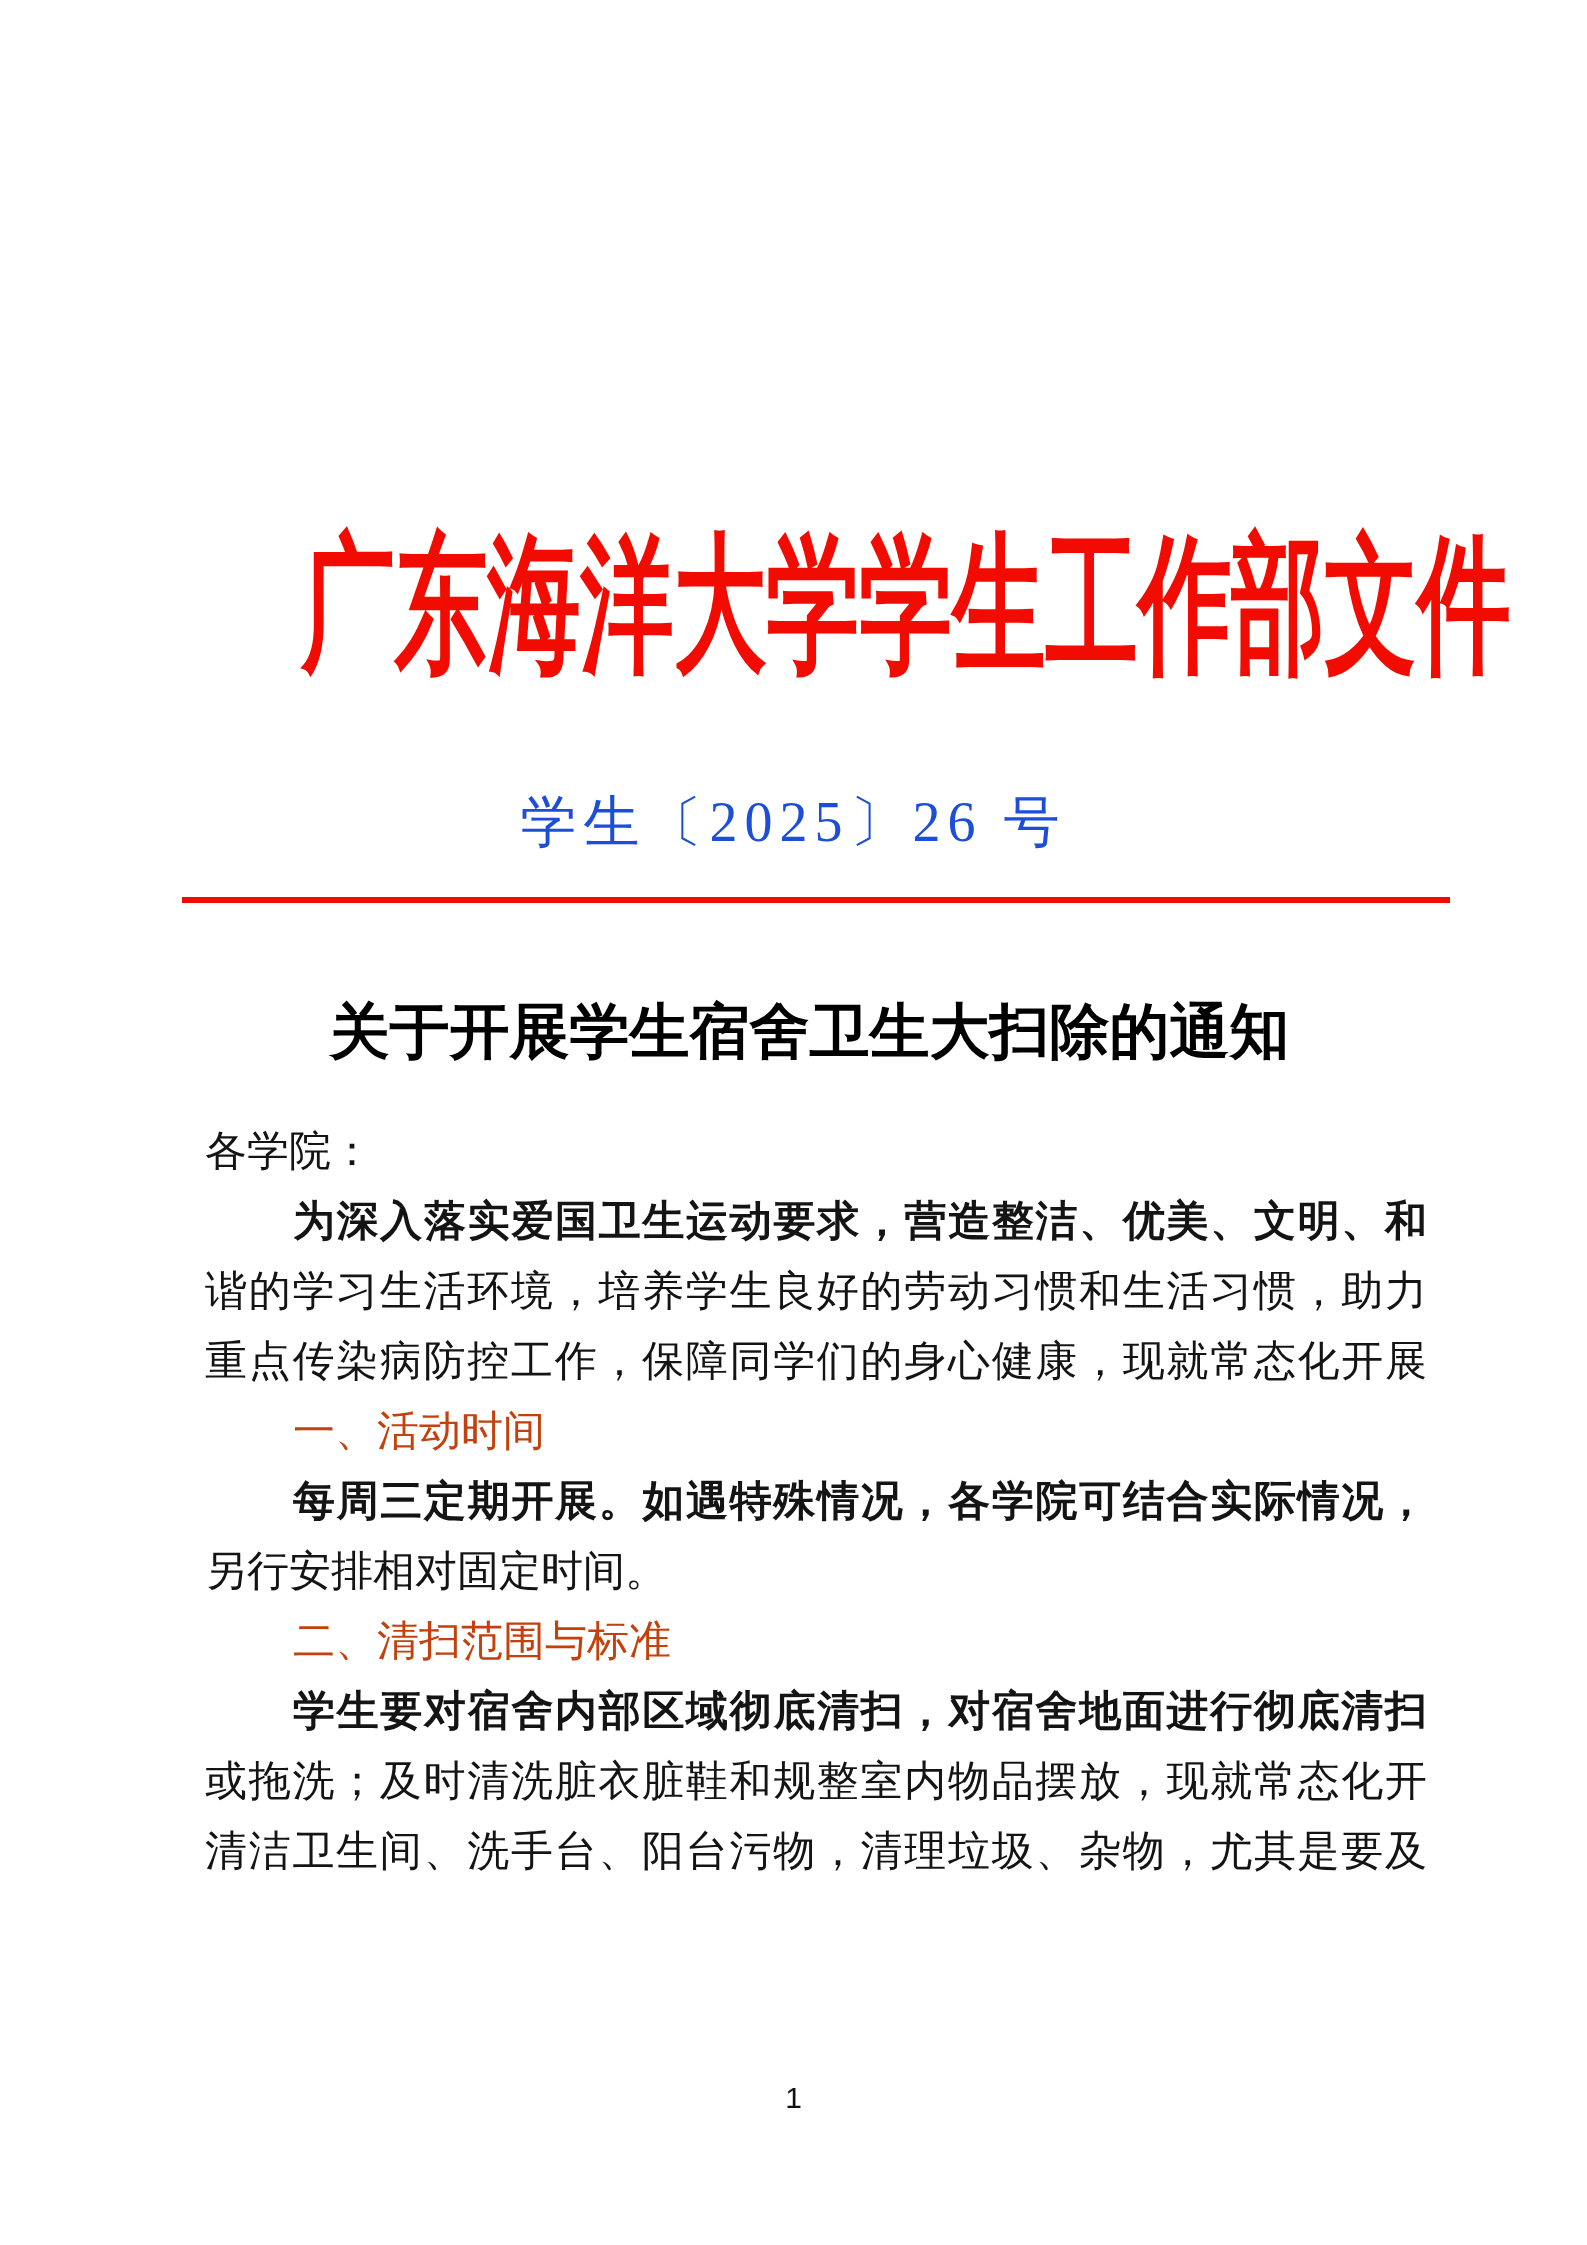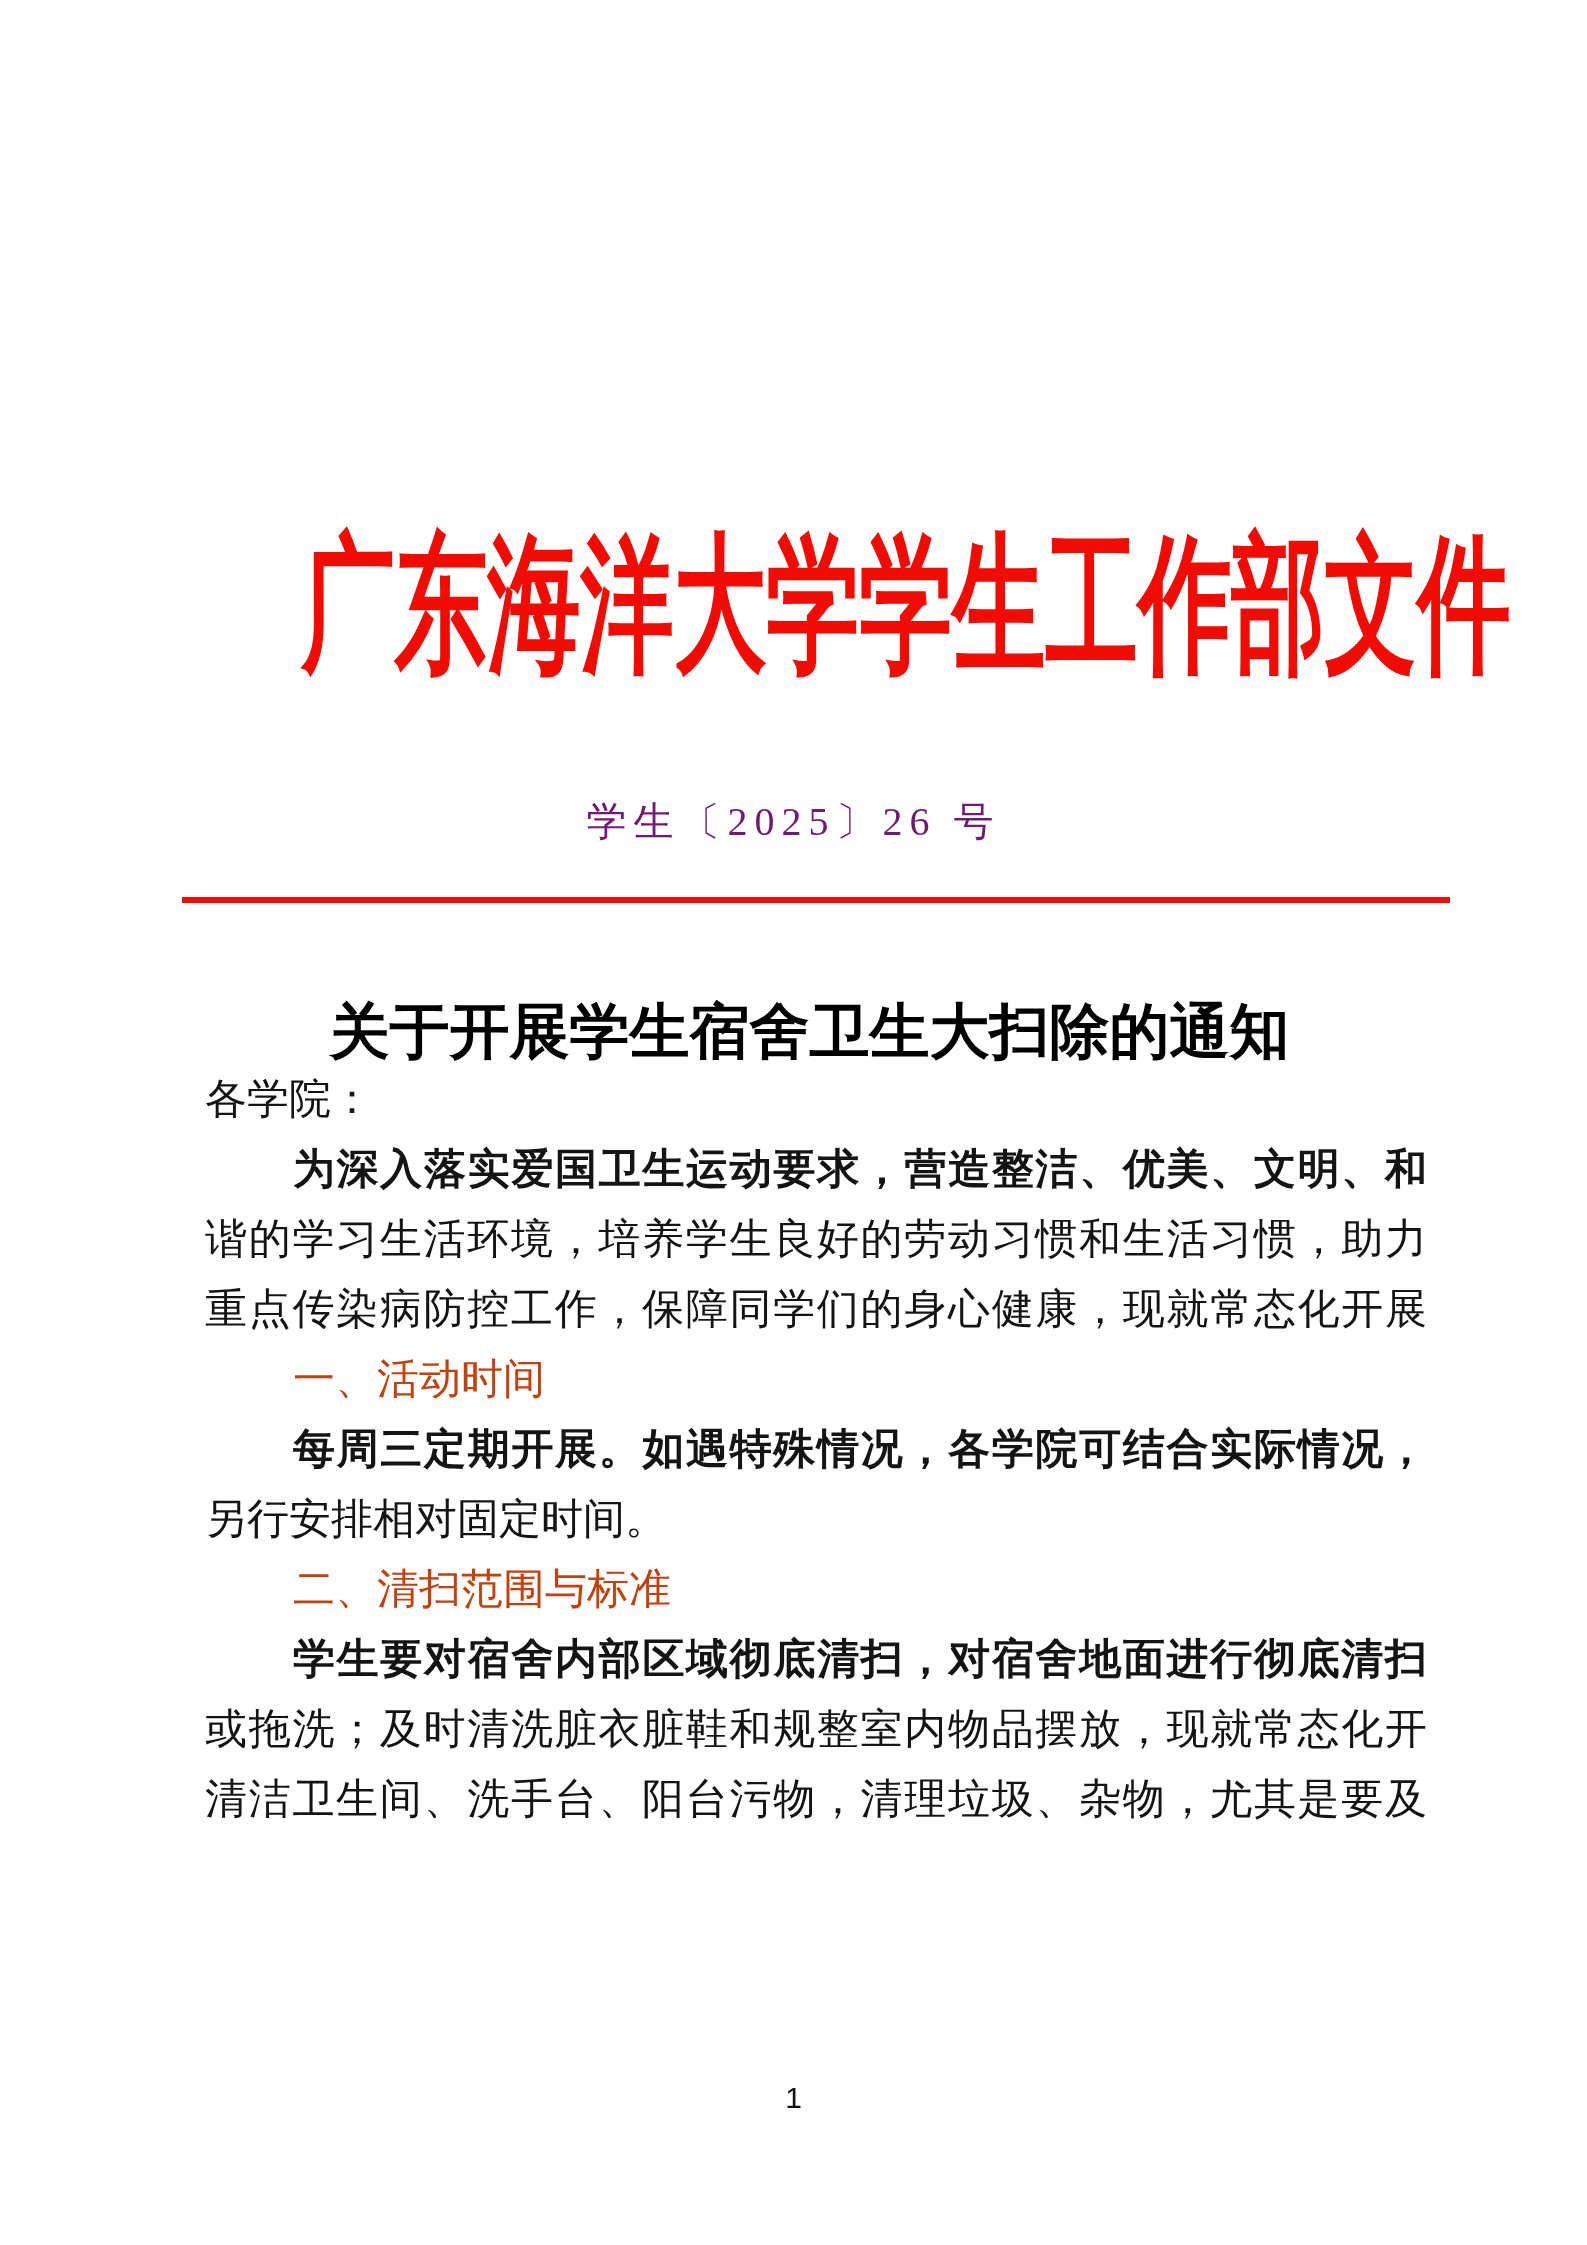--- a/index.html
+++ b/index.html
@@ -32,24 +32,24 @@
     transform-origin: 50% 50%;
     letter-spacing: 0;
   }
   
   .doc-number {
     position: absolute;
     top: 793px;
     left: 0;
     width: 100%;
     text-align: center;
-    font-size: 40px;
+    font-size: 56px;
     line-height: 58px;
     letter-spacing: 7px;
-    color: #701a75;
+    color: #1d4ed8;
   }
   
   .red-divider {
     position: absolute;
     top: 897px;
     left: 182px;
     width: 1268px;
     height: 6px;
   }
   
@@ -62,21 +62,21 @@
     text-align: center;
     font-size: 60px;
     line-height: 76px;
     font-weight: bold;
     color: #000000;
     white-space: nowrap;
   }
   
   .doc-body {
     position: absolute;
-    top: 1064px;
+    top: 1116px;
     left: 205px;
     width: 1222px;
     font-size: 42px;
     color: #141414;
   }
   .line {
     height: 70px;
     line-height: 70px;
     overflow: hidden;
   }

